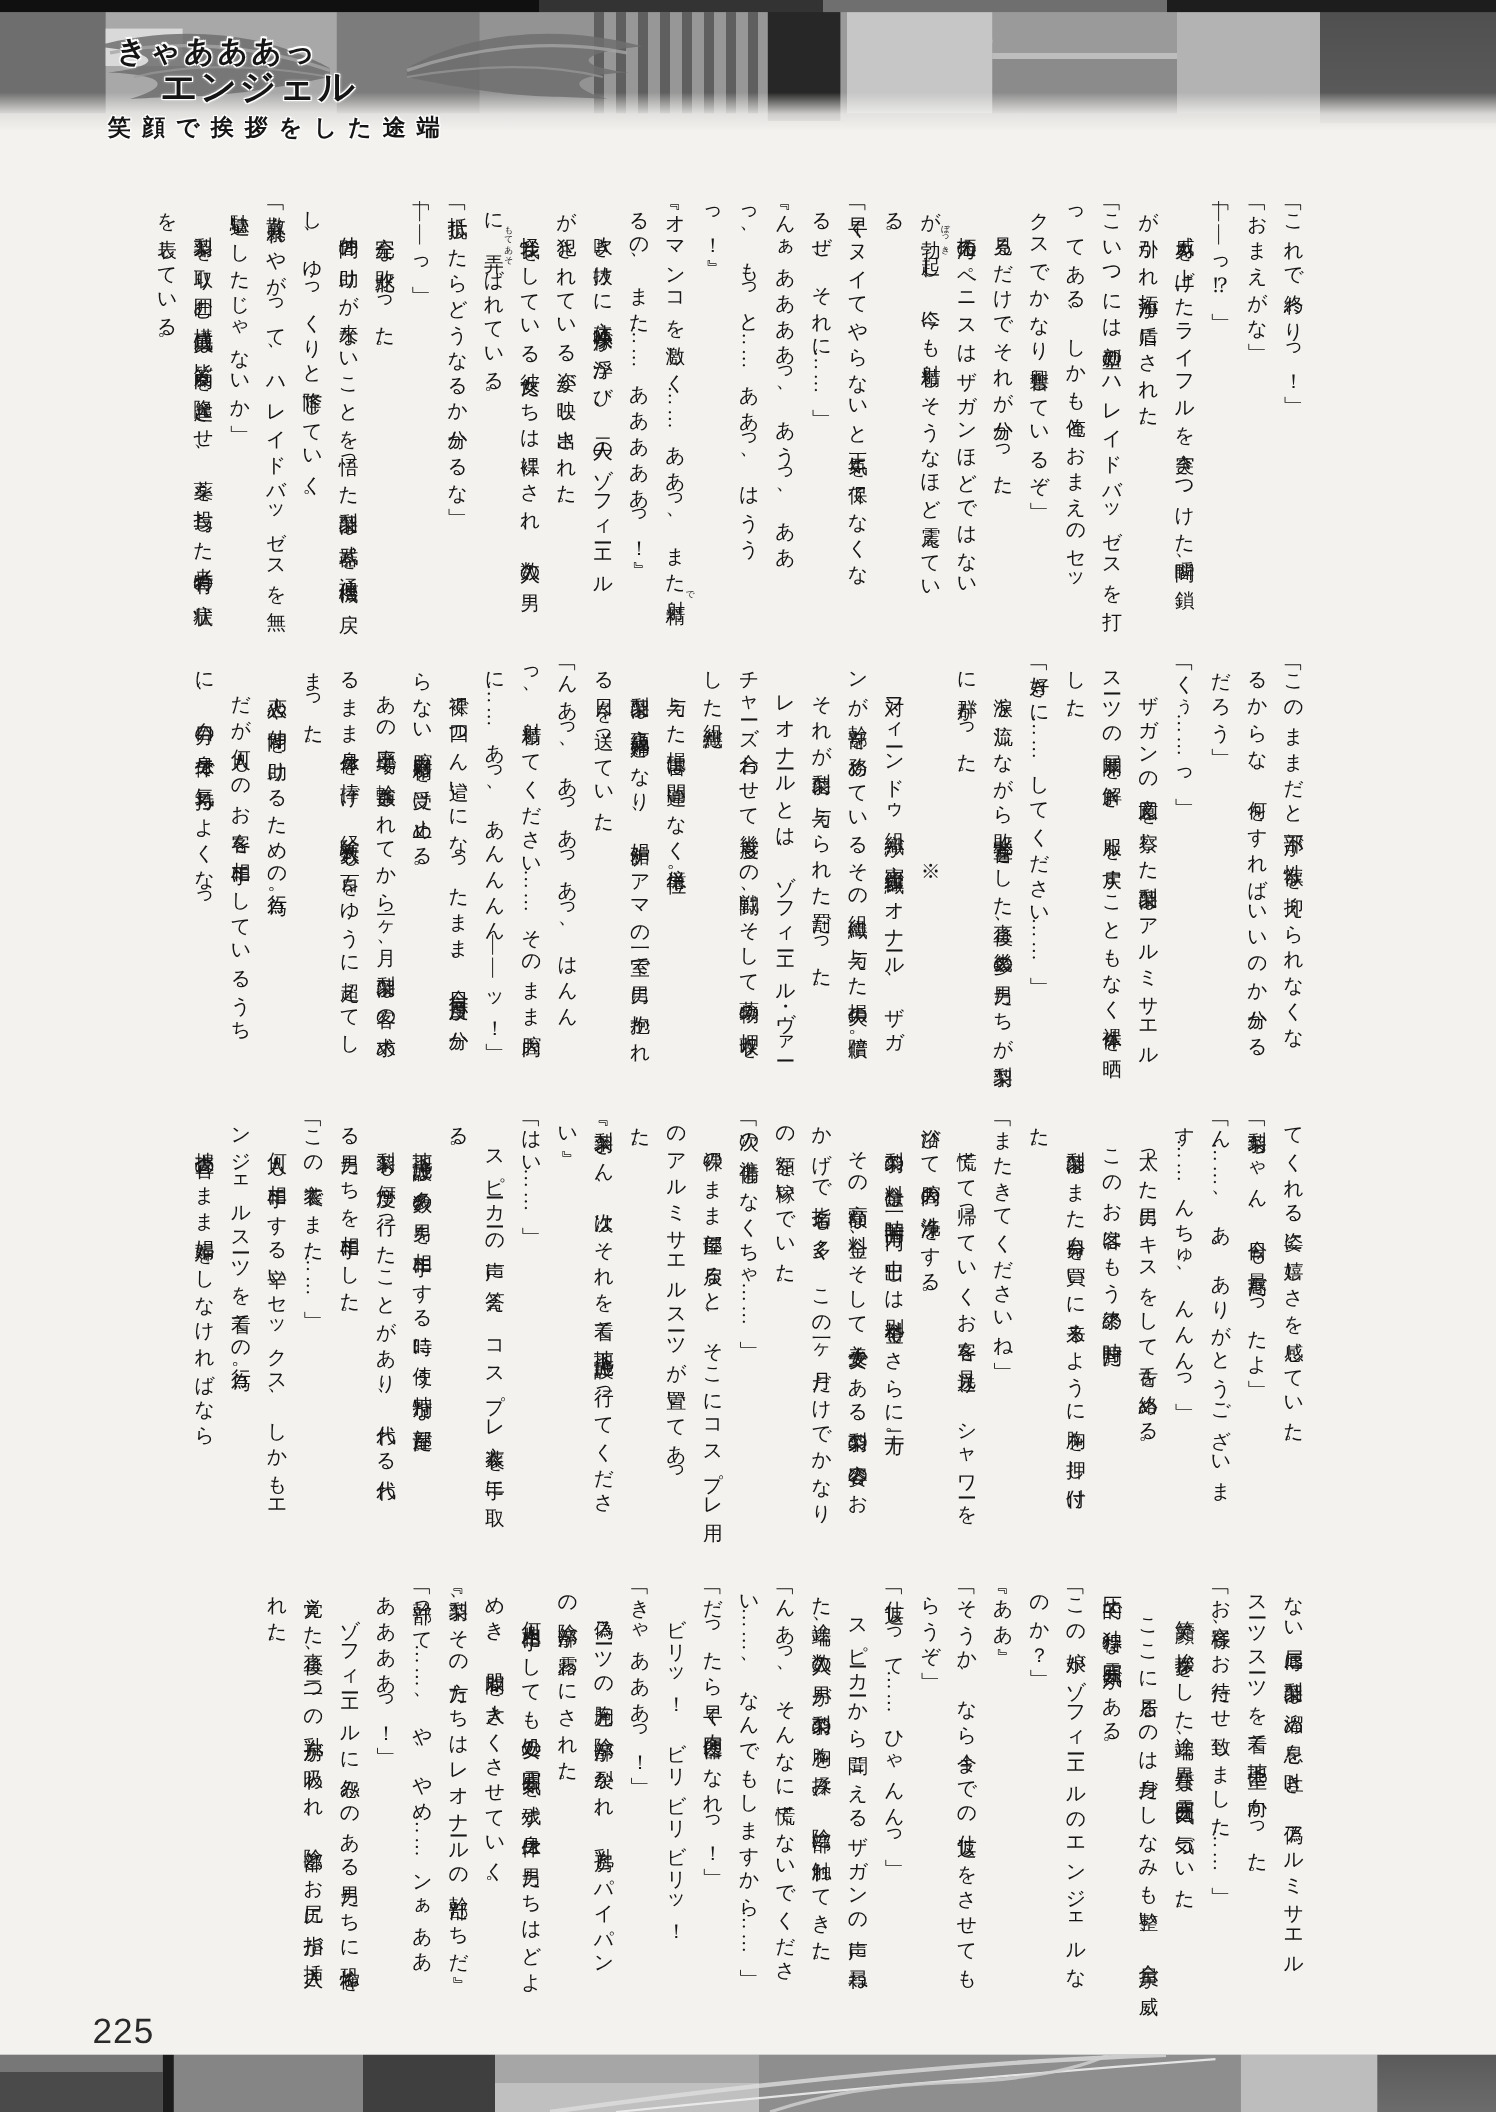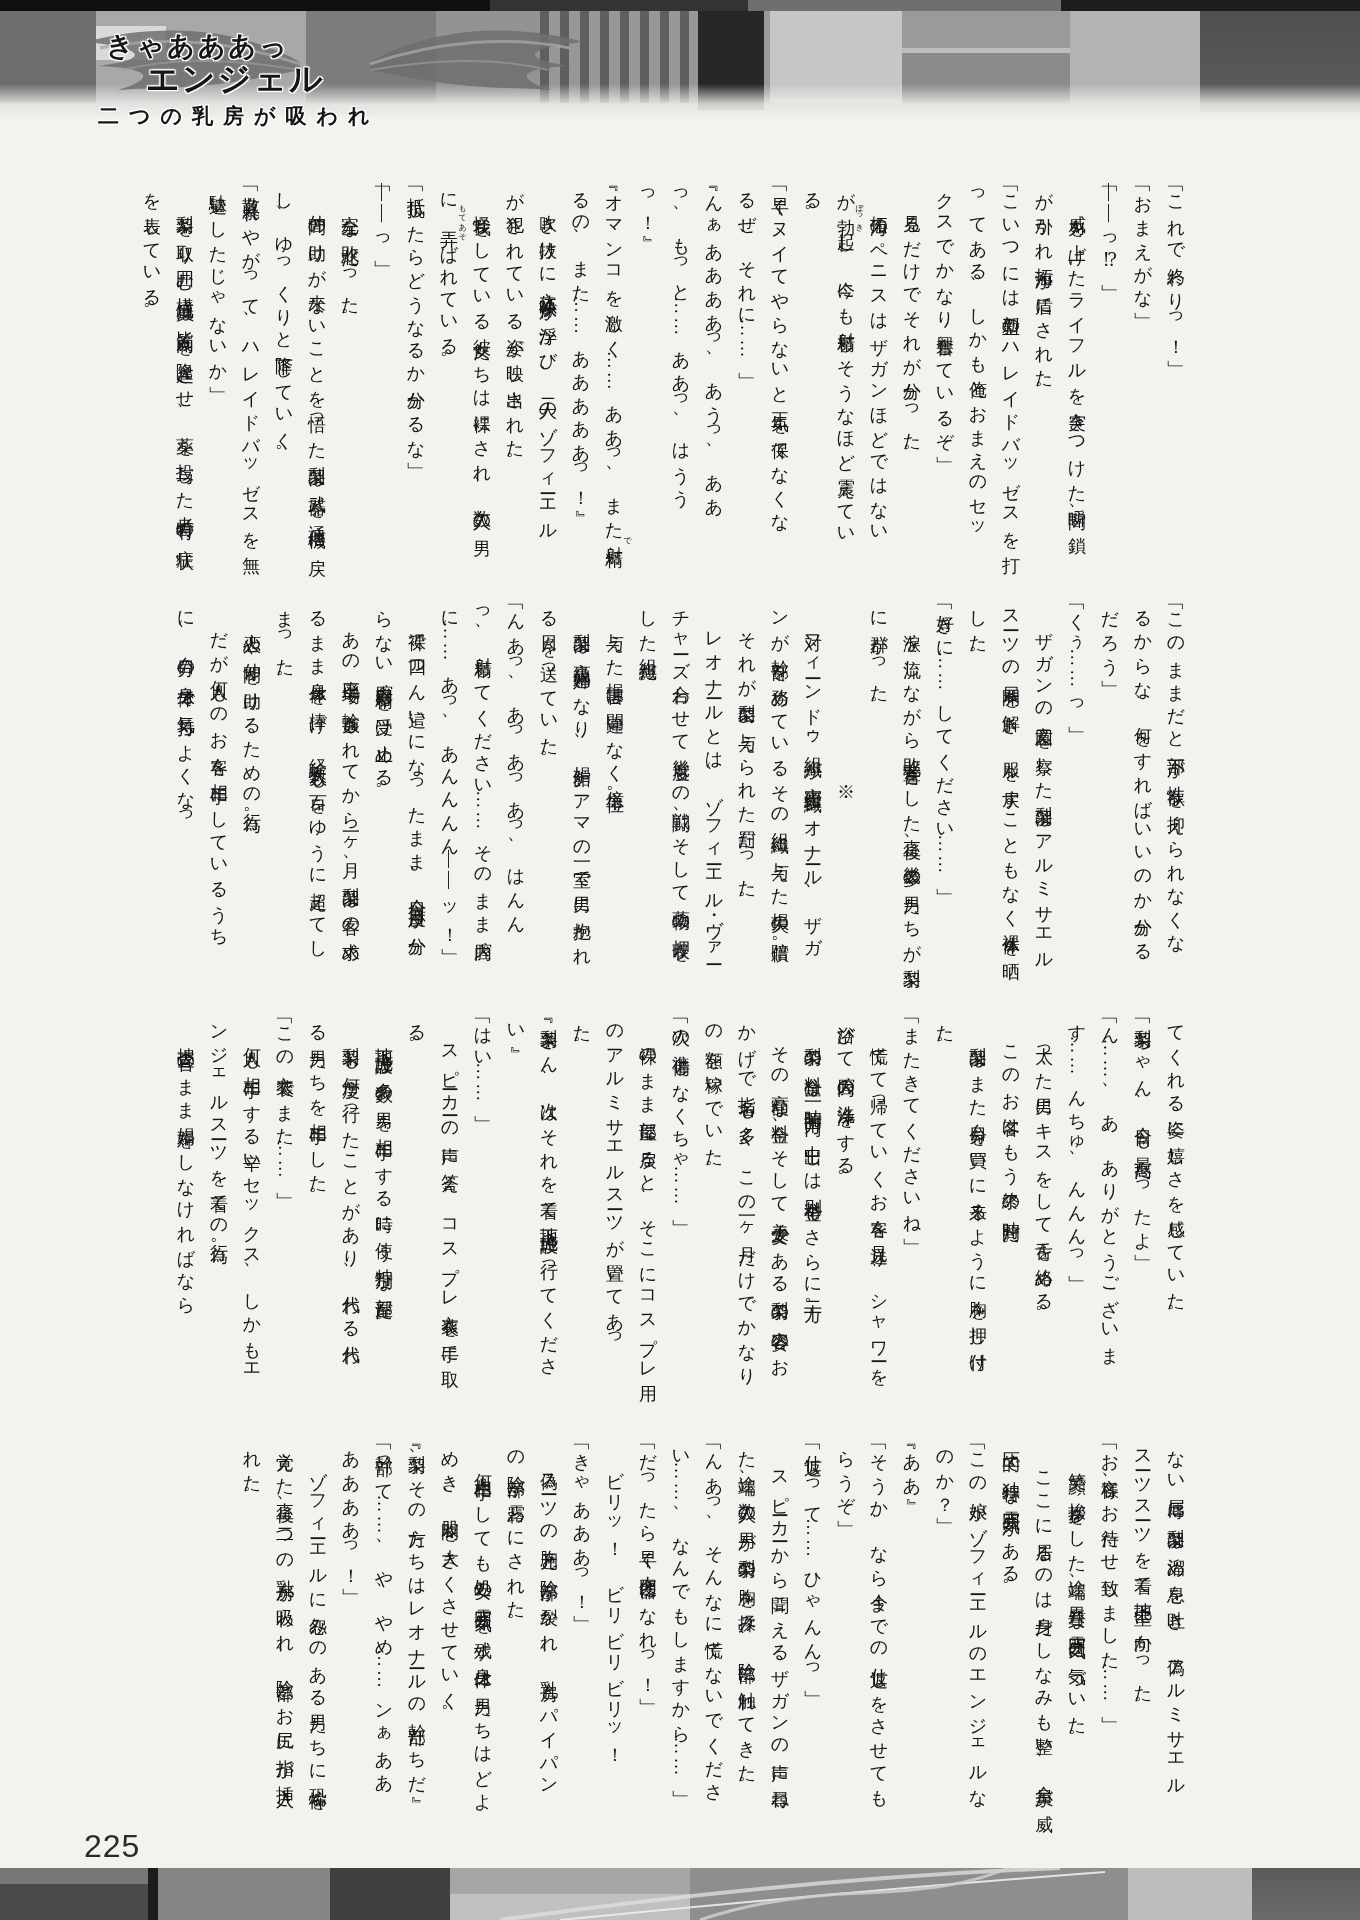--- a/index.html
+++ b/index.html
@@ -108,21 +108,21 @@
   <svg class="wing-svg" viewBox="0 0 520 104" preserveAspectRatio="none">
     <path d="M300 48 C360 14 440 8 514 28 C452 34 450 46 502 52 C450 54 442 64 482 76 C430 72 404 78 300 56 Z" fill="#6e6e6e" opacity="0.85"></path>
     <path d="M230 48 C170 14 90 8 16 28 C78 34 80 46 28 52 C80 54 88 64 48 76 C100 72 126 78 230 56 Z" fill="#6e6e6e" opacity="0.85"></path>
     <path d="M300 50 C370 26 440 22 500 34" stroke="#a5a5a5" stroke-width="3" fill="none" opacity="0.8"></path>
     <path d="M230 50 C160 26 90 22 30 34" stroke="#a5a5a5" stroke-width="3" fill="none" opacity="0.8"></path>
     <path d="M300 56 C370 44 430 44 478 56" stroke="#9a9a9a" stroke-width="2" fill="none" opacity="0.7"></path>
     <path d="M230 56 C160 44 100 44 52 56" stroke="#9a9a9a" stroke-width="2" fill="none" opacity="0.7"></path>
   </svg>
   <div class="logo-text logo-small1">きゃあああっ</div>
   <div class="logo-text logo-small2">エンジェル</div>
-  <div class="logo-text logo-subtitle">二つの乳房が吸われ</div>
+  <div class="logo-text logo-subtitle">笑顔で挨拶をした途端</div>
 </div>
 
 <div class="band" id="band1">
     <p>「これで終わりっ！」</p>
     <p>「おまえがな」</p>
     <p>「――っ⁉」</p>
     <p class="indent">威力を上げたライフルを突きつけた瞬間、鎖が引かれ拓海が盾にされた。</p>
     <p>「こいつには新型のハレイドバッゼスを打ってある、しかも俺とおまえのセックスでかなり興奮しているぞ」</p>
     <p class="indent">見るだけでそれが分かった。</p>
     <p class="indent">拓海のペニスはザガンほどではないが<ruby>勃起<rt>ぼっき</rt></ruby>し、今にも射精しそうなほど震えている。</p>

